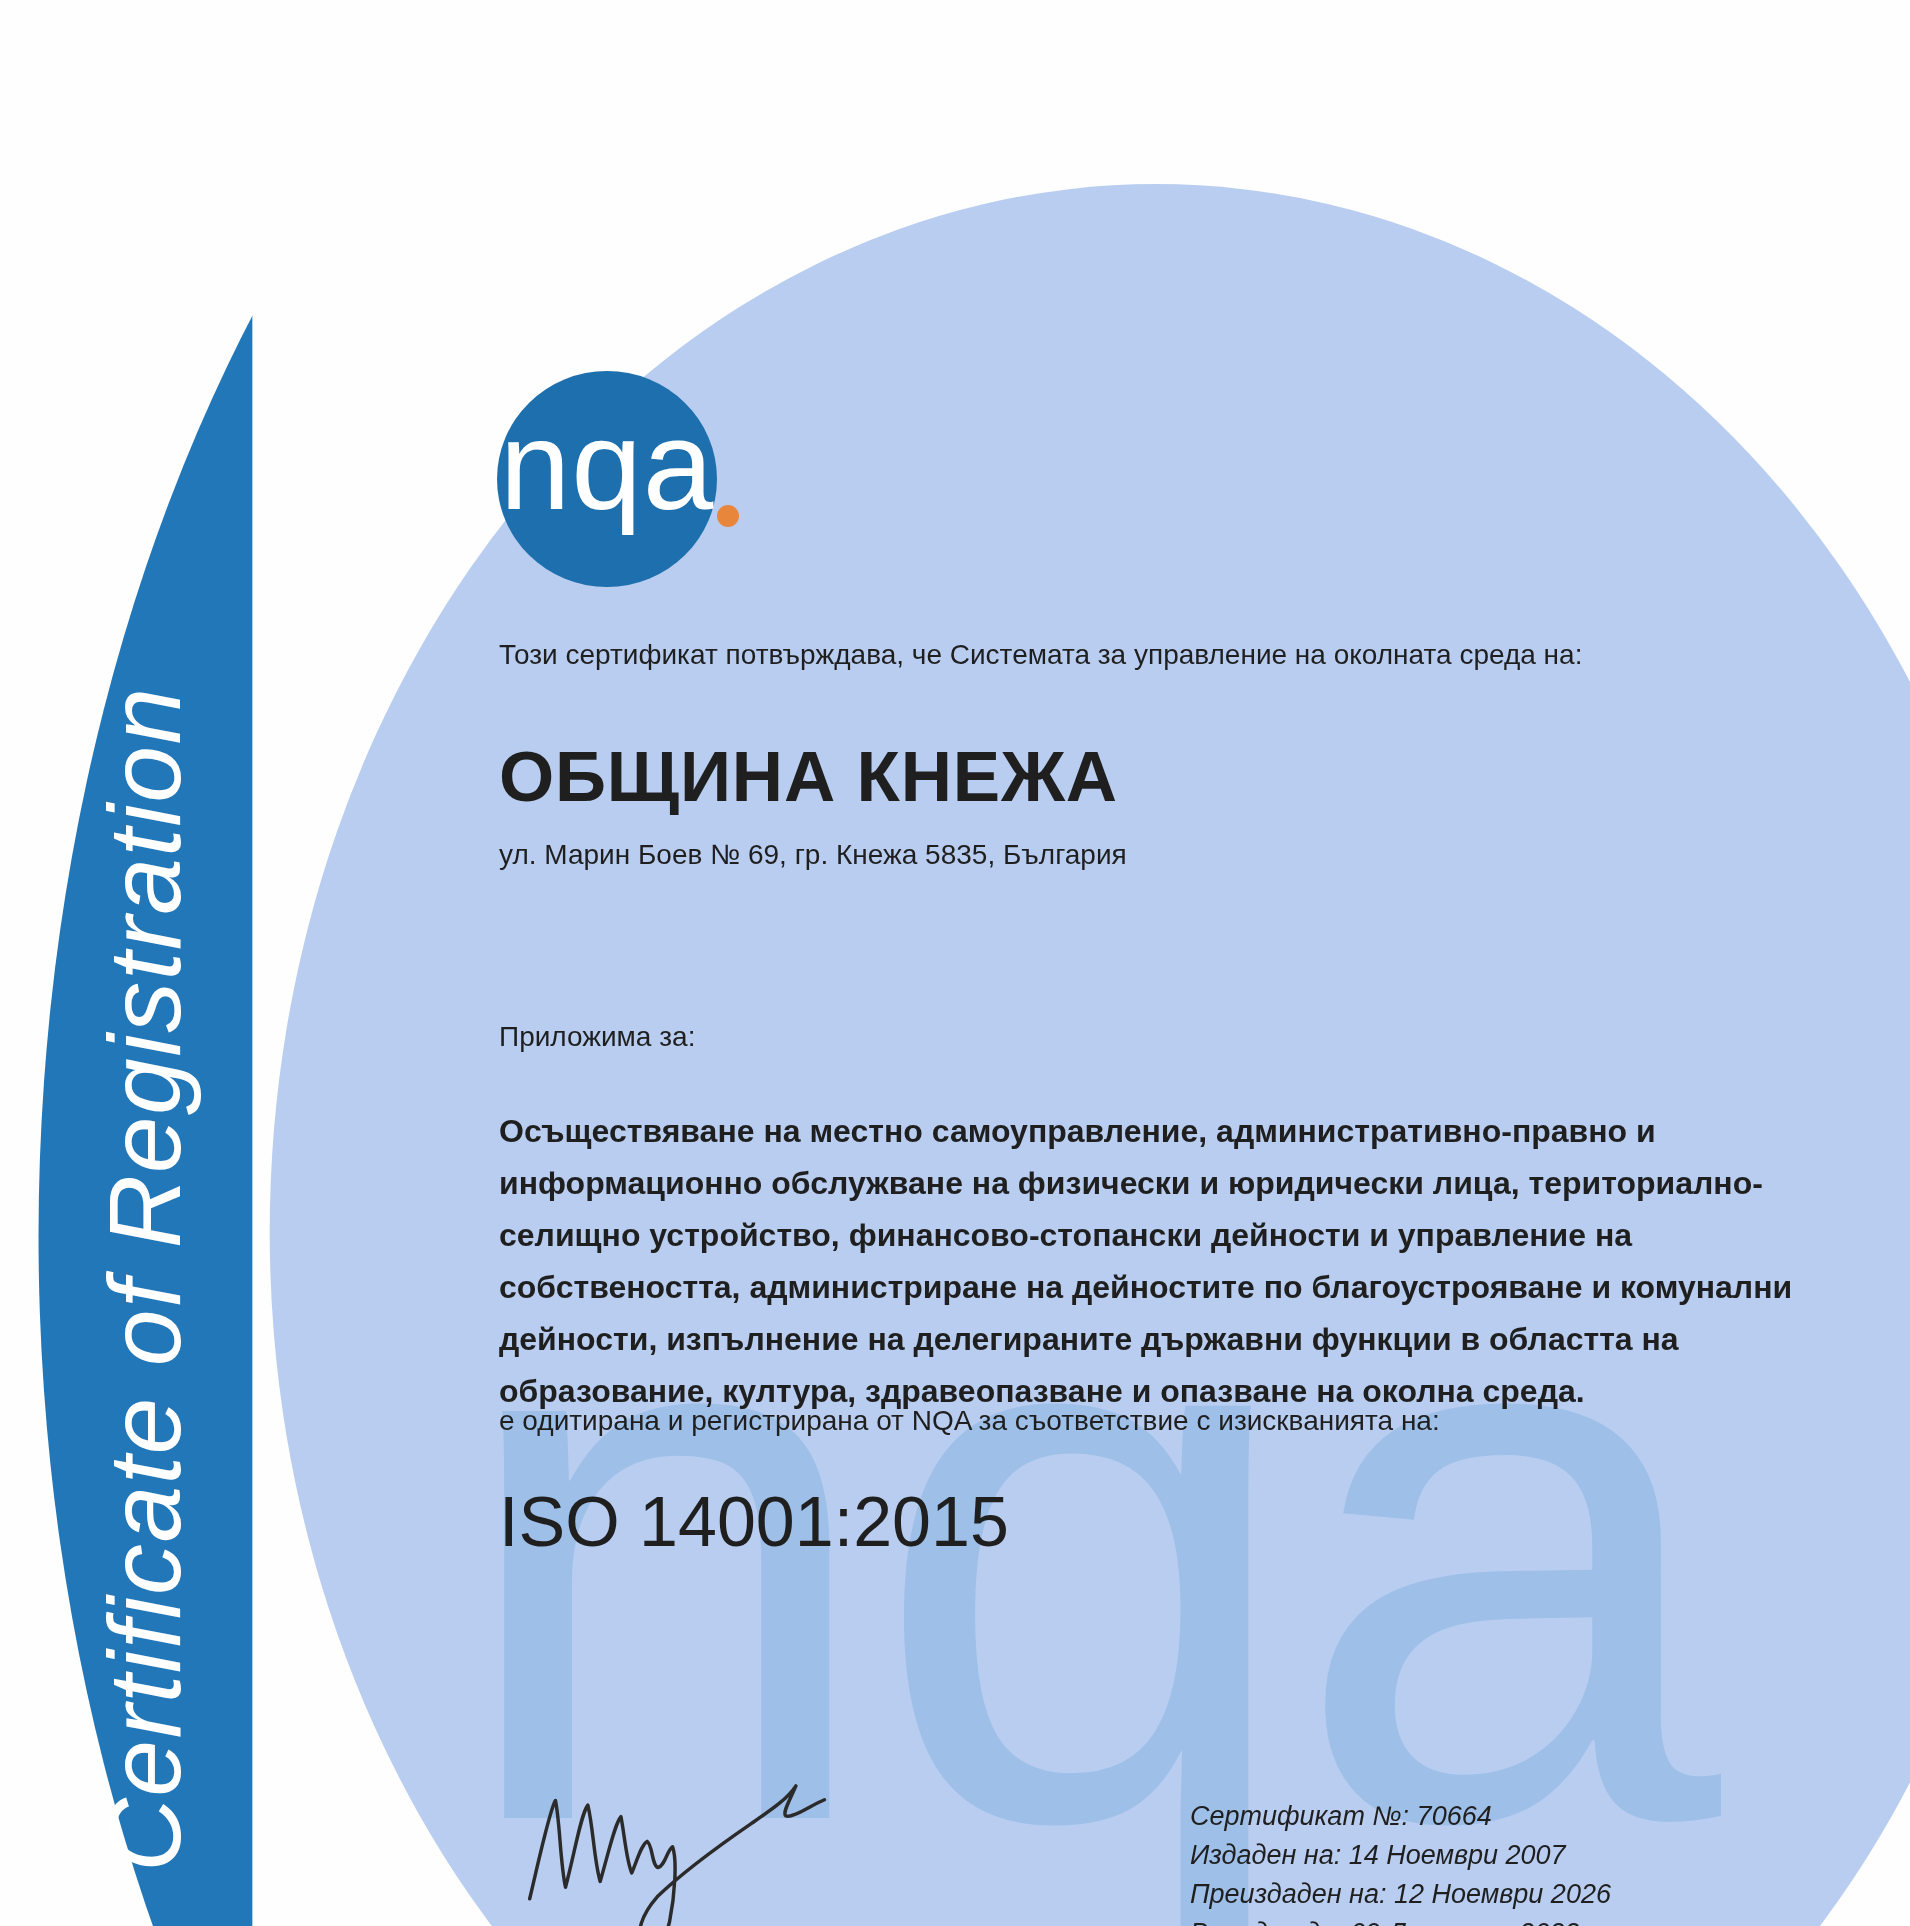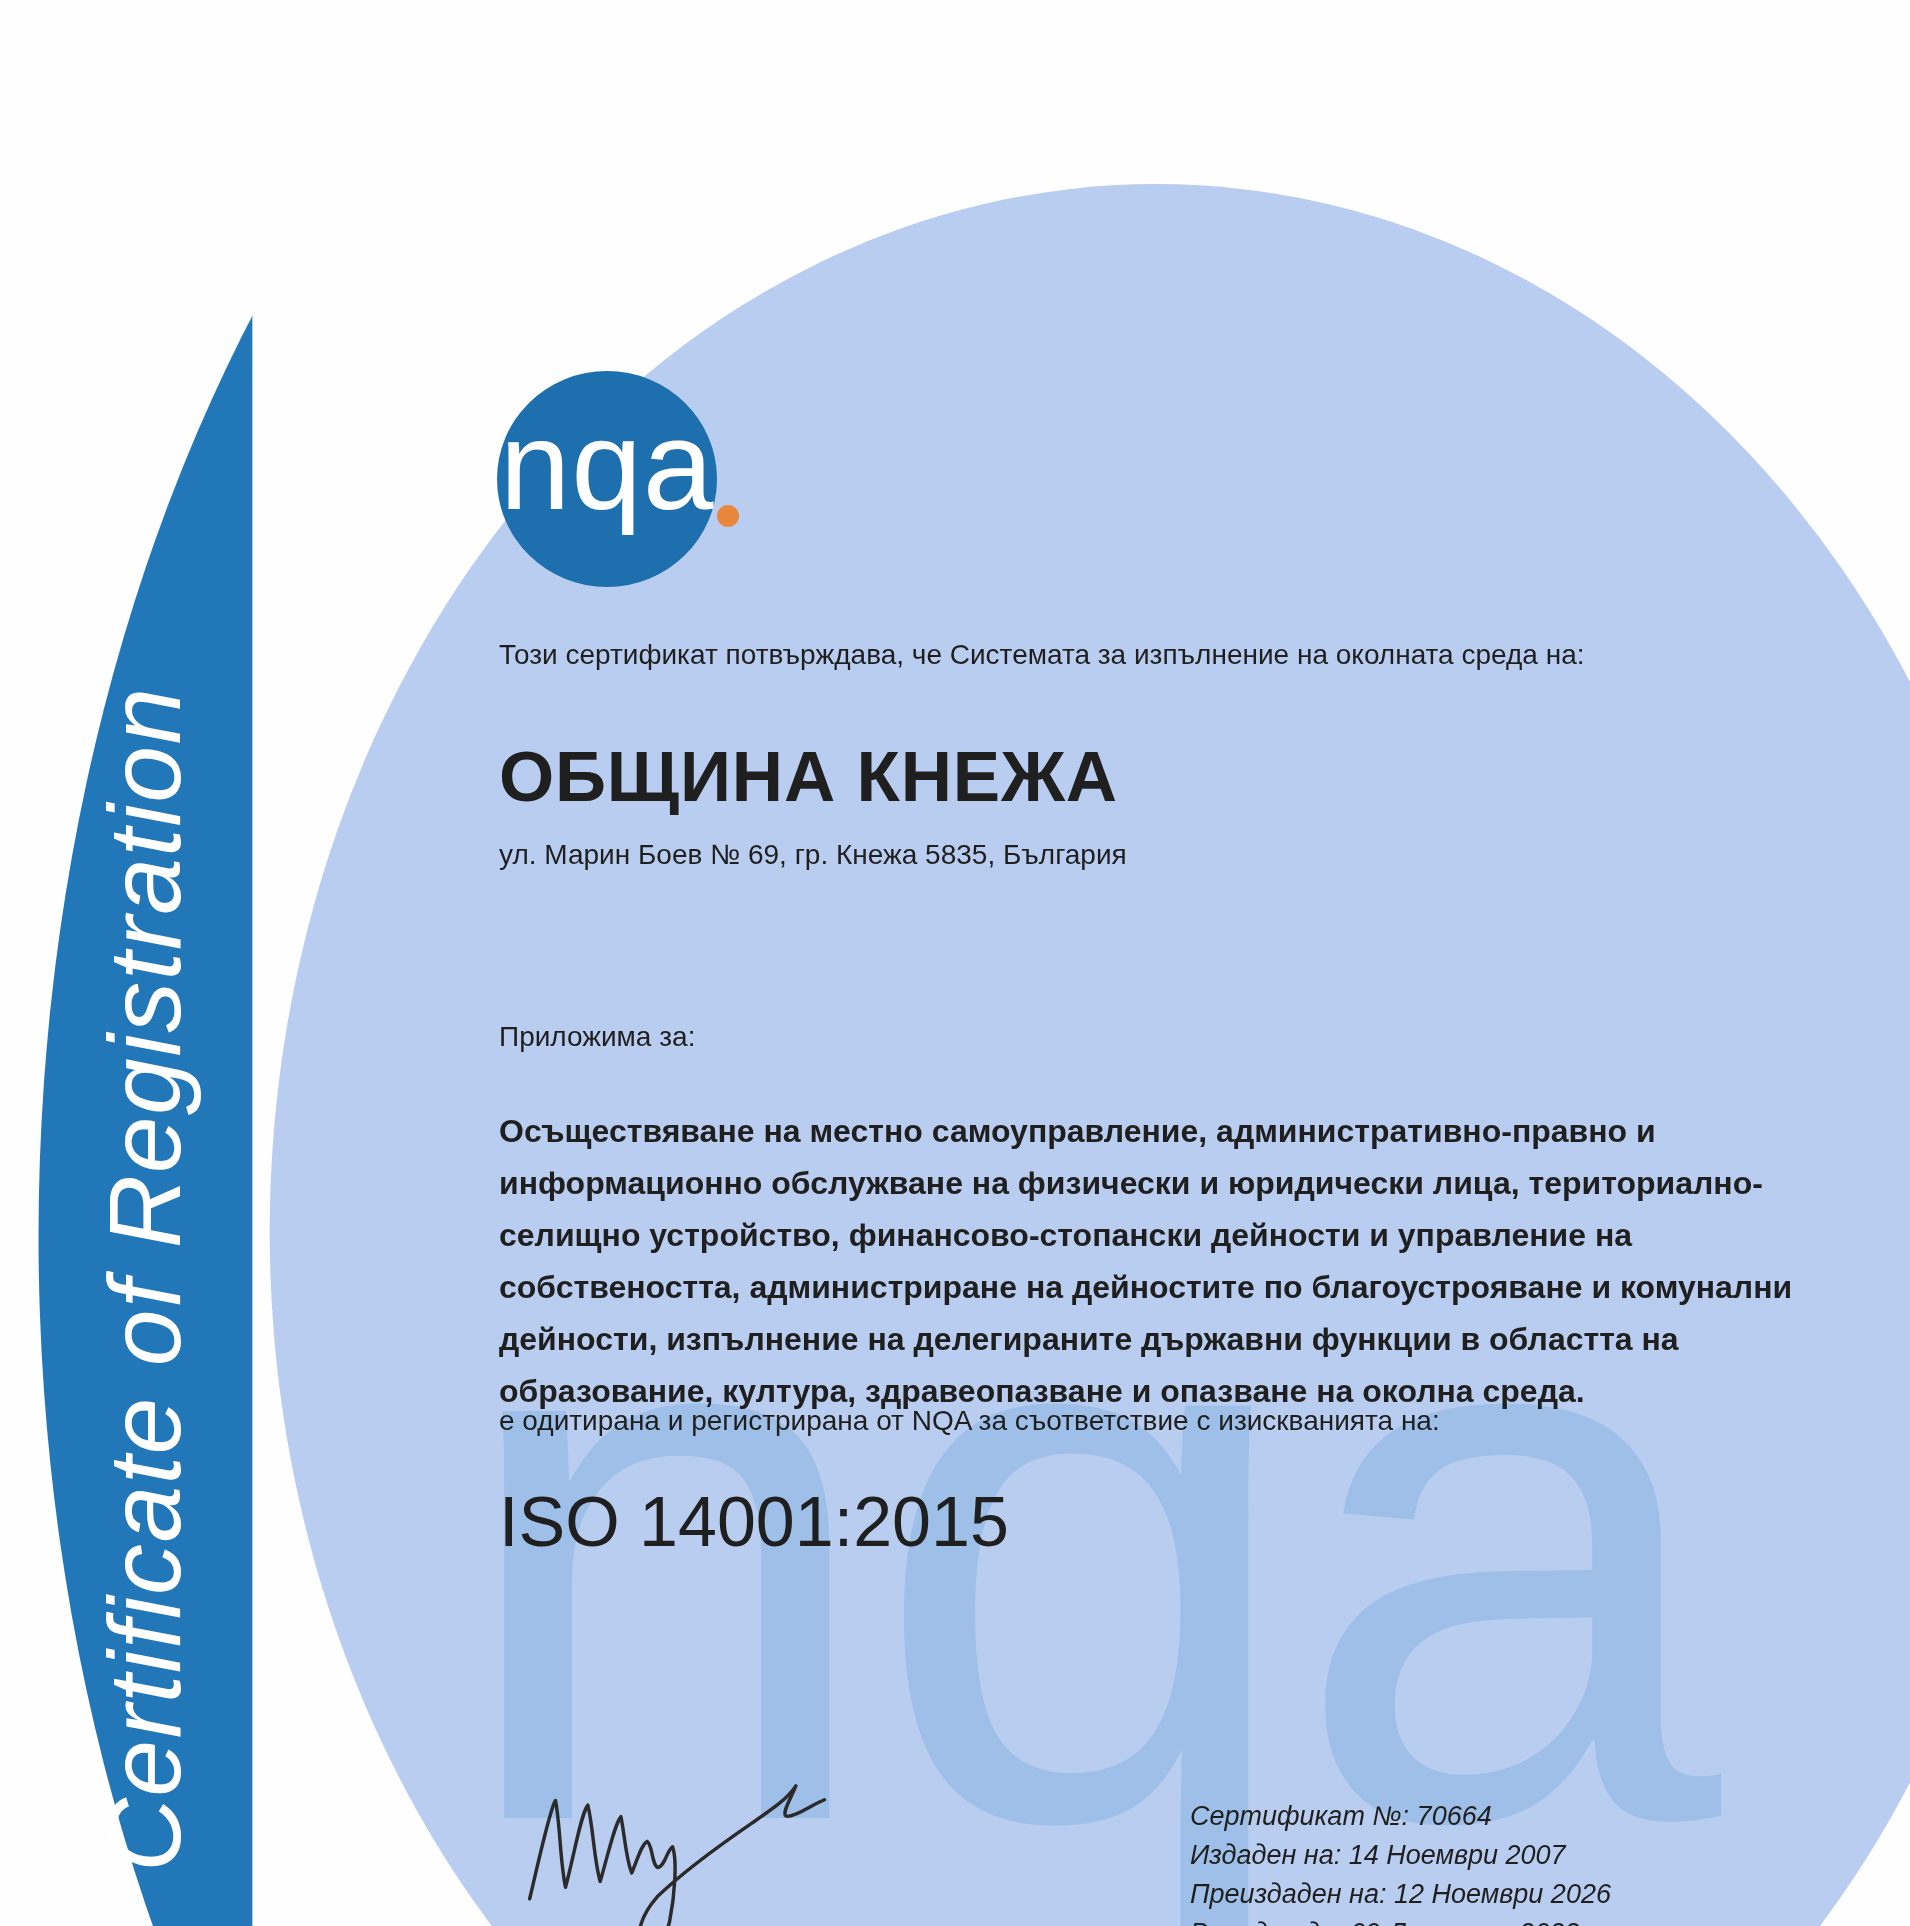--- a/index.html
+++ b/index.html
@@ -57,21 +57,21 @@
 
   <div class="side-label">Certificate of Registration</div>
 
   <div>
     <div class="logo-circle">
       <span class="logo-text">nqa</span>
     </div>
     <div class="logo-dot"></div>
   </div>
 
-  <div class="txt intro">Този сертификат потвърждава, че Системата за изпълнение на околната среда на:</div>
+  <div class="txt intro">Този сертификат потвърждава, че Системата за управление на околната среда на:</div>
 
   <div class="txt company">ОБЩИНА КНЕЖА</div>
 
   <div class="txt address">ул. Марин Боев № 69, гр. Кнежа 5835, България</div>
 
   <div class="txt applicable">Приложима за:</div>
 
   <div class="txt audited">е одитирана и регистрирана от NQA за съответствие с изискванията на:</div>
 
   <div class="txt scope">Осъществяване на местно самоуправление, административно-правно и

